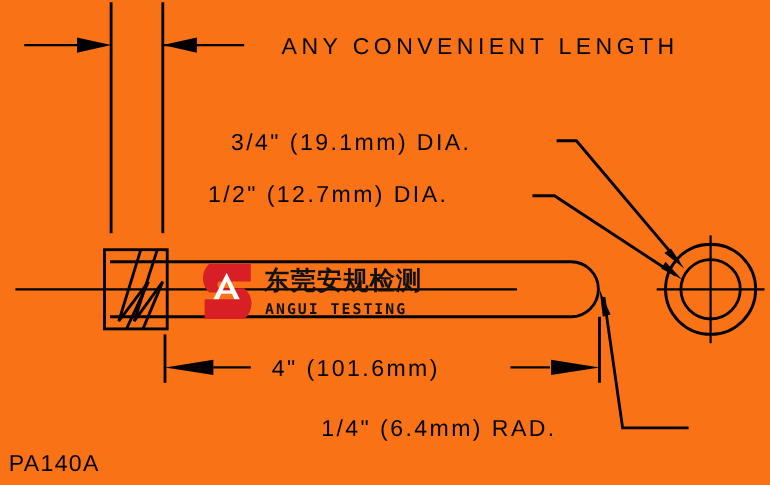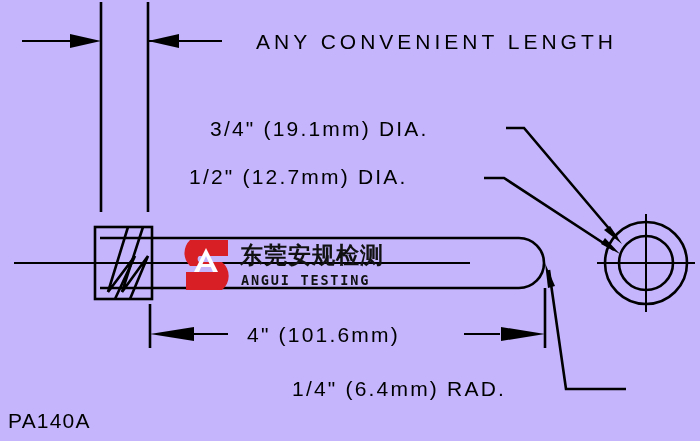--- a/index.html
+++ b/index.html
@@ -4,21 +4,21 @@
 <style>
   html, body {
     margin: 0;
     padding: 0;
     background: #ffffff;
   }
   #drawing-root {
     position: relative;
     width: 700px;
     height: 441px;
-    background: #c4b5fd;
+    background: #f97316;
     overflow: hidden;
     font-family: "Liberation Sans", sans-serif;
   }
   #drawing-svg {
     position: absolute;
     left: 0;
     top: 0;
     width: 700px;
     height: 441px;
   }

